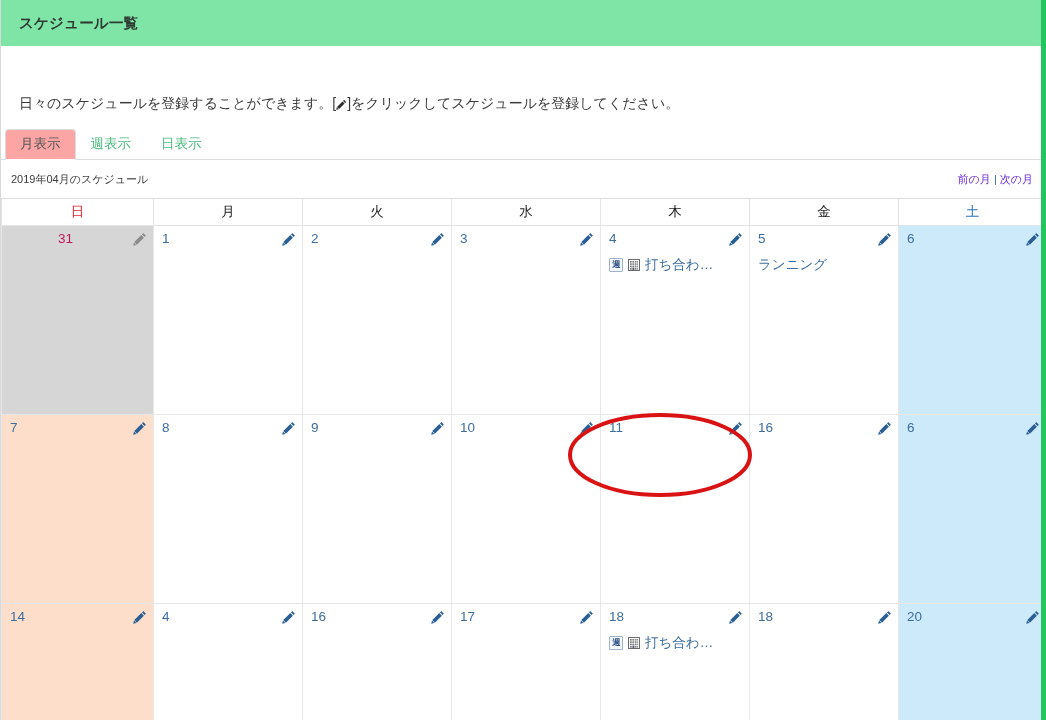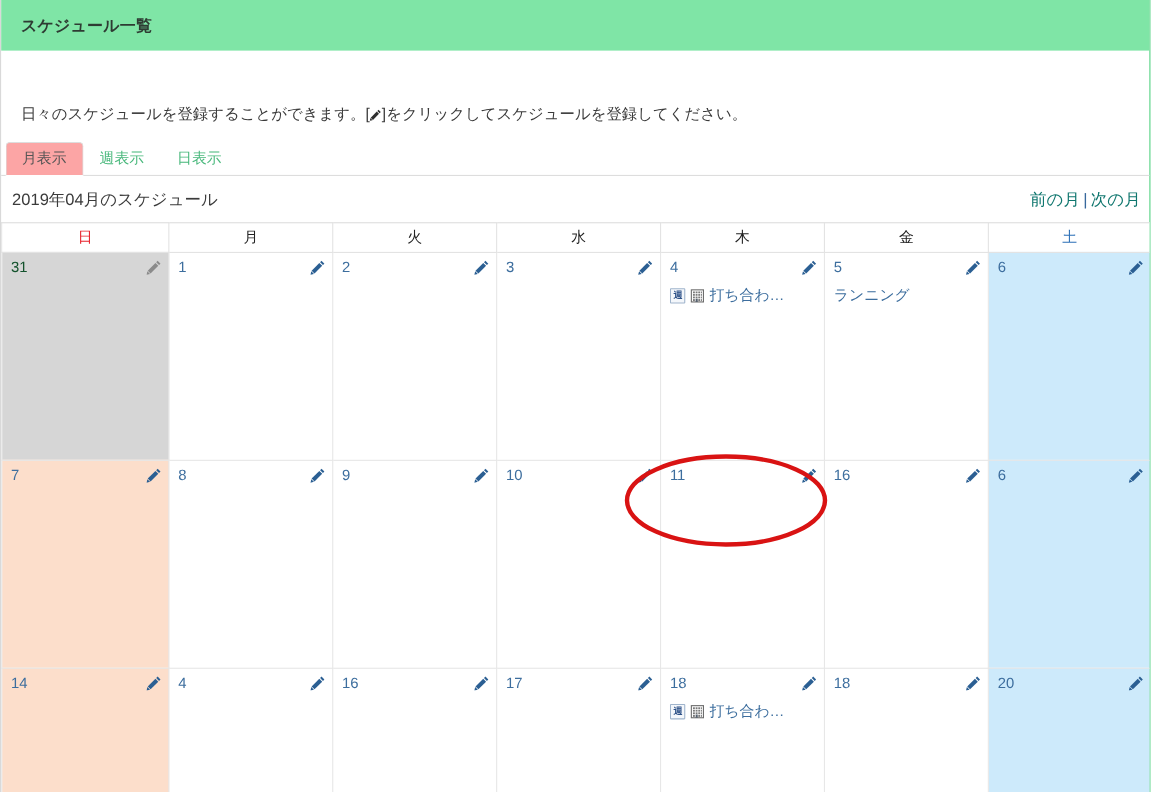--- a/index.html
+++ b/index.html
@@ -18,21 +18,21 @@
     -webkit-font-smoothing: antialiased;
   }
 
   
   .page {
     position: relative;
     width: 1046px;
     height: 720px;
     box-sizing: border-box;
     border-left: 1px solid #d9d9d9;
-    border-right: 1px solid #22c55e;
+    border-right: 5px solid #22c55e;
     background: #ffffff;
     overflow: hidden;
   }
 
   
   .titlebar {
     height: 46px;
     background: #7fe5a6;
     display: flex;
     align-items: center;
@@ -100,27 +100,27 @@
     border-color: #dddddd #dddddd #ffffff #dddddd;
     cursor: default;
   }
 
   
   .monthbar {
     display: flex;
     align-items: center;
     justify-content: space-between;
     padding: 12px 8px 11px 10px;
-    font-size: 15px;
+    font-size: 11px;
     color: #3f3f3f;
   }
   .month-label { color: #3b3b3b; }
   .month-nav { white-space: nowrap; }
   .month-nav a {
-    color: #0f766e;
+    color: #6d28d9;
     text-decoration: none;
     cursor: pointer;
   }
   .month-nav .sep { color: #37689c; margin: 0 3px; }
 
   
   .calendar {
     width: 1044px;
     border-collapse: collapse;
     table-layout: fixed;
@@ -166,21 +166,21 @@
     align-items: flex-start;
     justify-content: space-between;
     height: 18px;
   }
   .daynum {
     font-size: 13.5px;
     line-height: 16px;
     color: #3d6e9e;
   }
   td.col-sun .daynum { color: #3d6e9e; }
-  td.othermonth .daynum { color: #14532d; }
+  td.othermonth .daynum { color: #be185d; margin-left: 48px; }
 
   .pencil-btn {
     width: 14px;
     height: 14px;
     margin-top: 1px;
     cursor: pointer;
     flex: 0 0 auto;
   }
   .pencil-btn svg { display: block; }
   td.othermonth .pencil-btn svg * { fill: #8b8b8b; }

